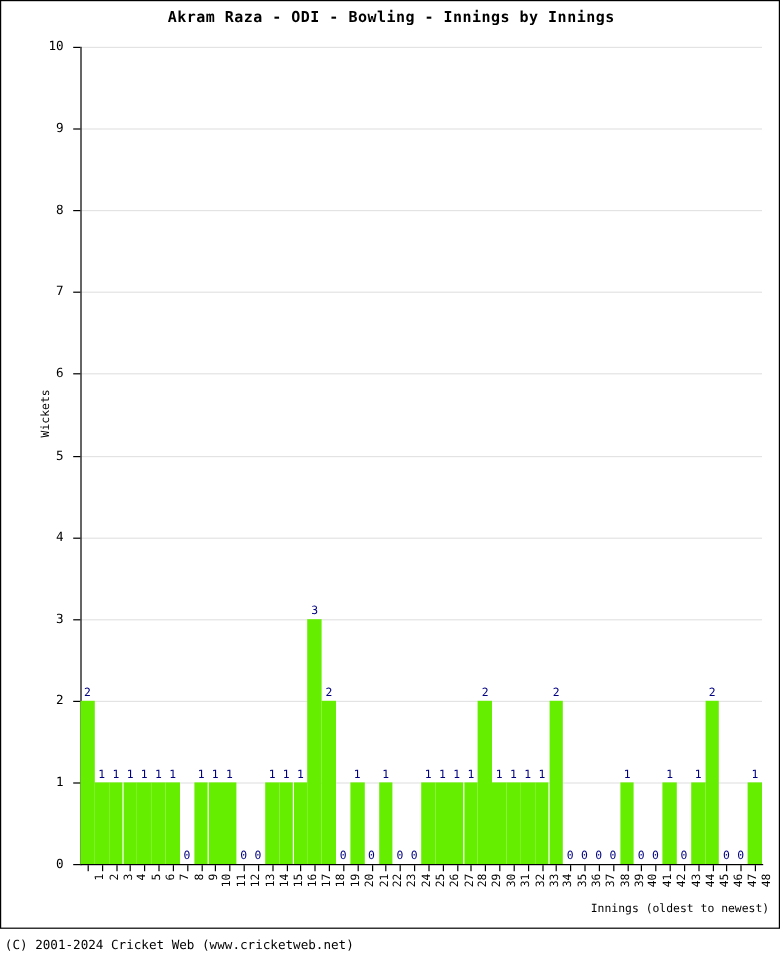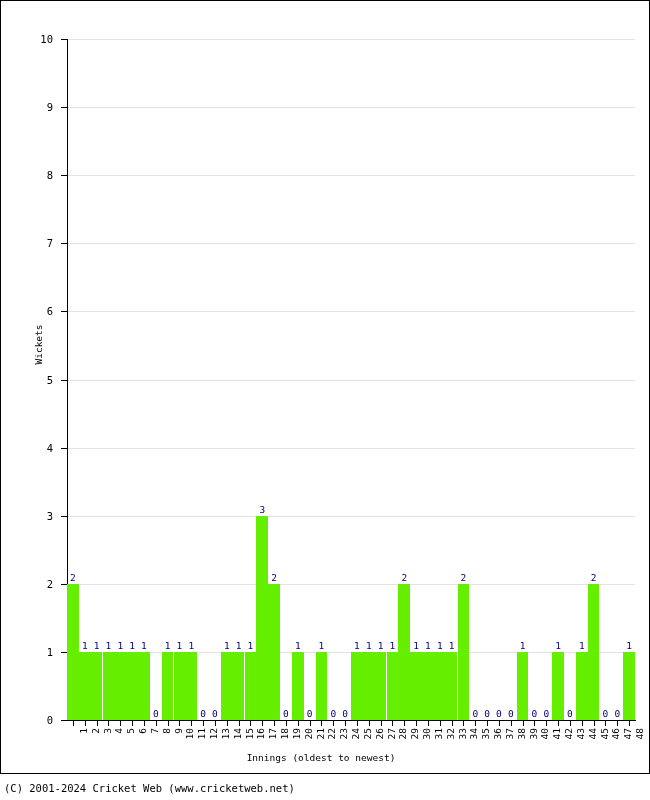--- a/index.html
+++ b/index.html
@@ -61,33 +61,34 @@
   
   #xticks{position:absolute;left:66px;top:720px;width:569px;height:6px;}
   .xtick-mark{position:absolute;top:0;width:1px;height:5px;background:#000000;}
   #xlabels{position:absolute;left:66px;top:727px;width:569px;height:30px;}
   .xtick-label{
     position:absolute;top:0;width:30px;text-align:right;
     font-size:9.5px;color:#000000;white-space:nowrap;
     transform:rotate(-90deg);transform-origin:100% 0%;
   }
   #x-axis-title{
-    position:absolute;left:0;top:751px;width:640px;text-align:center;
+    position:absolute;left:0;top:751px;width:640px;text-align:right;
     font-size:9.5px;color:#000000;
   }
   #footer{
     position:absolute;left:4px;top:782px;
     font-size:10.5px;color:#000000;white-space:nowrap;
   }
 </style>
 </head>
 <body>
 
 <div id="chart-frame">
 
+  <div id="chart-title">Akram Raza - ODI - Bowling - Innings by Innings</div>
 
   <div id="plot">
     <div id="plot-bg"></div>
     <div id="gridlines">
         <div class="gridline" style="top: 681px;"></div>
         <div class="gridline" style="top: 612.9px;"></div>
         <div class="gridline" style="top: 544.8px;"></div>
         <div class="gridline" style="top: 476.7px;"></div>
         <div class="gridline" style="top: 408.6px;"></div>
         <div class="gridline" style="top: 340.5px;"></div>

